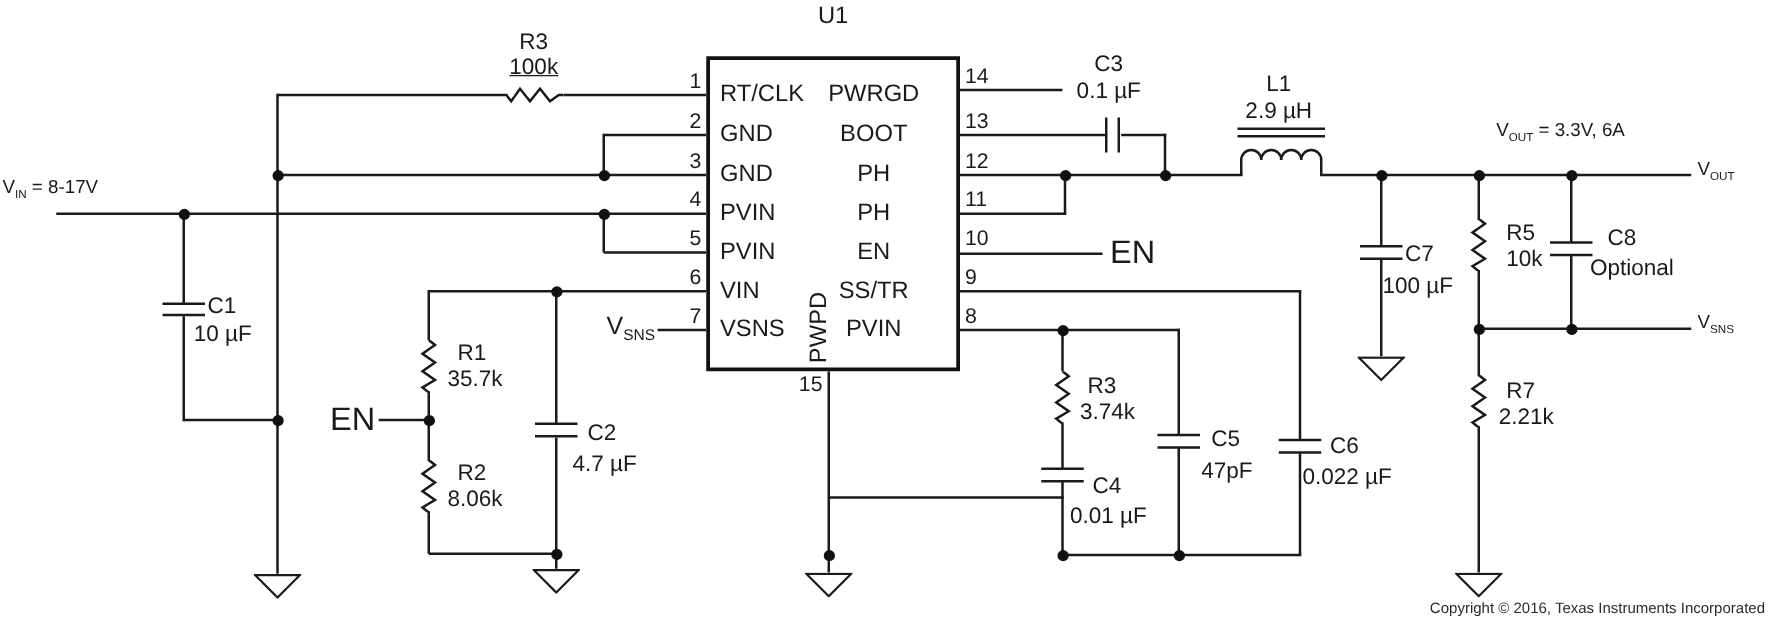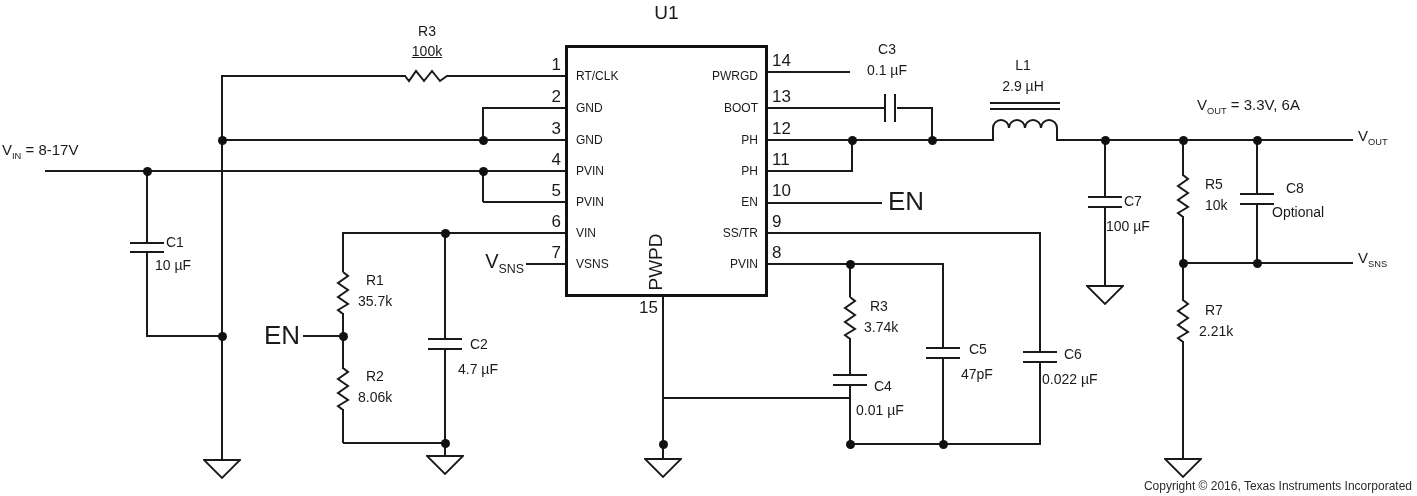--- a/index.html
+++ b/index.html
@@ -3,23 +3,23 @@
 <meta charset="utf-8">
 <style>
   html,body{margin:0;padding:0;background:#fff;}
   #canvas{position:relative;width:1417px;height:496px;background:#fff;overflow:hidden;
     font-family:"Liberation Sans",sans-serif;color:#1a1a1a;}
   .wire{position:absolute;background:#1a1a1a;}
   .dot{position:absolute;width:9px;height:9px;background:#111;border-radius:50%;}
   .sym{position:absolute;}
   .chip{position:absolute;left:565px;top:45px;width:203px;height:252px;
     border:3px solid #111;box-sizing:border-box;background:#fff;}
-  .lbl{position:absolute;white-space:nowrap;font-size:14px;line-height:1.1;}
-  .pin-name{position:absolute;white-space:nowrap;font-size:12px;height:22px;line-height:22px;}
-  .pin-name.right{text-align:right;width:118px;left:640px;}
+  .lbl{position:absolute;white-space:nowrap;font-size:18px;line-height:1.1;}
+  .pin-name{position:absolute;white-space:nowrap;font-size:19px;height:22px;line-height:22px;}
+  .pin-name.right{text-align:center;width:118px;left:640px;}
   .pin-name.left{left:576px;}
   .pin-num{position:absolute;font-size:17px;height:20px;line-height:20px;white-space:nowrap;}
   .pin-num.leftcol{left:531px;width:30px;text-align:right;}
   .pin-num.rightcol{left:772px;}
   .net{position:absolute;white-space:nowrap;font-size:15px;}
   .net sub, .lbl sub{font-size:0.62em;}
   .en-lbl{position:absolute;white-space:nowrap;font-size:26px;}
   .ctr{text-align:center;}
   .chip-title{position:absolute;left:565px;width:203px;text-align:center;font-size:19px;white-space:nowrap;}
   .vtext{position:absolute;left:616px;top:252px;width:80px;height:20px;text-align:center;

